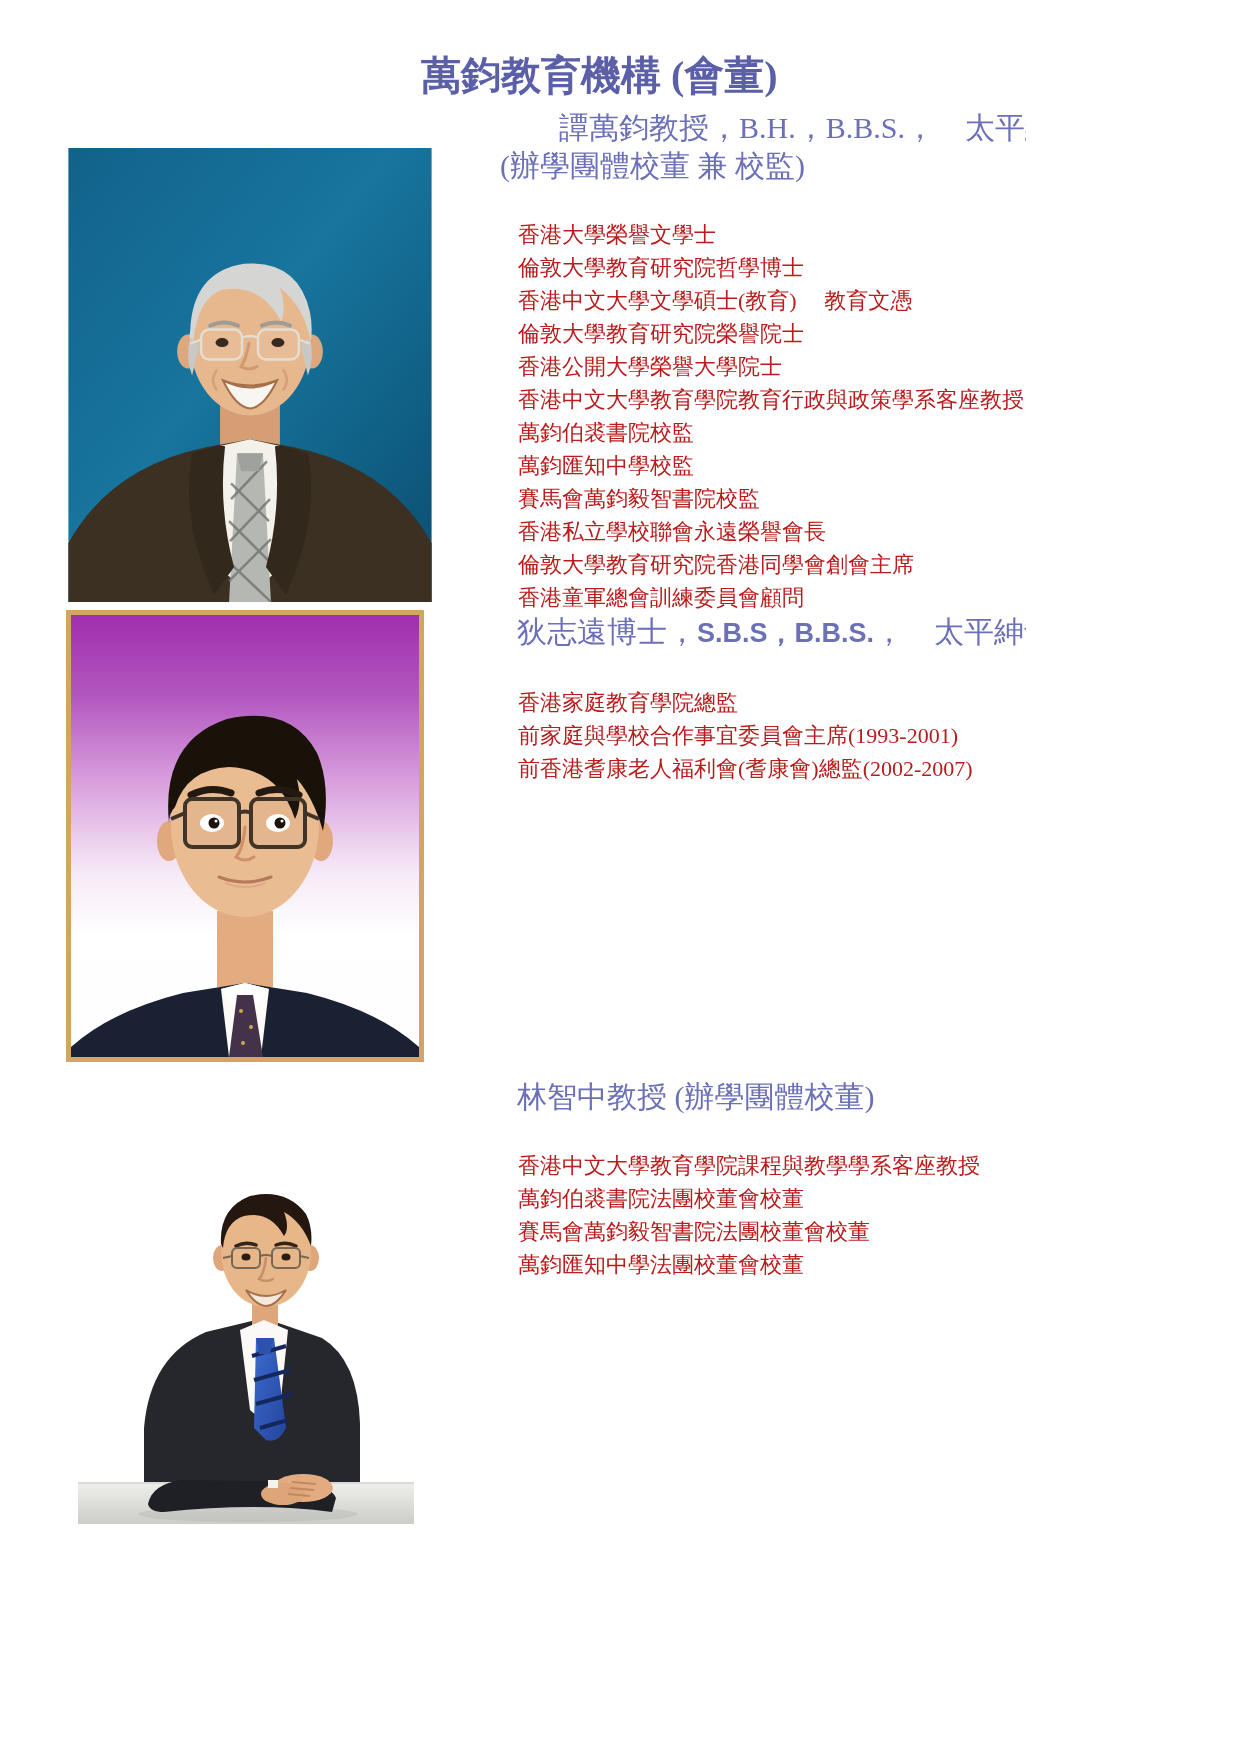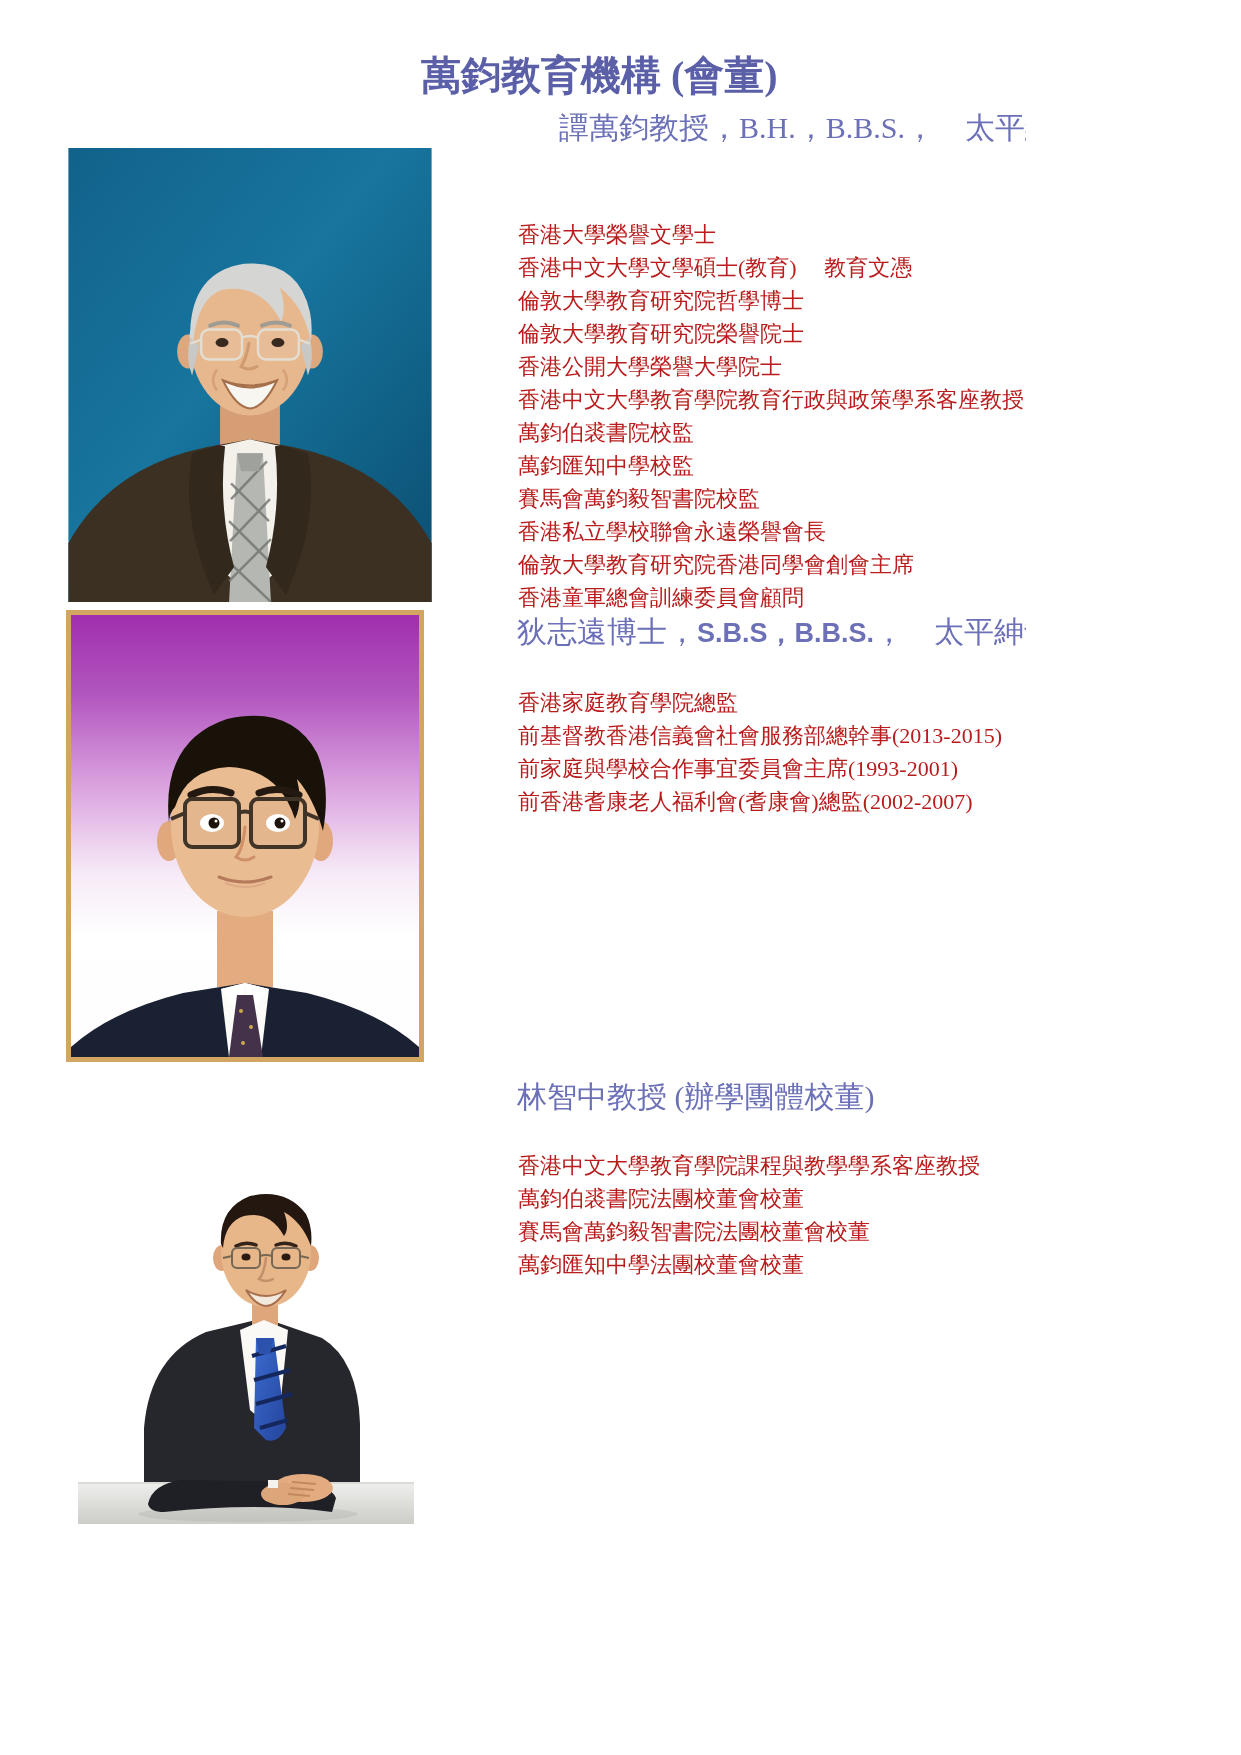--- a/index.html
+++ b/index.html
@@ -178,41 +178,41 @@
       <ellipse cx="170" cy="382" rx="110" ry="8" fill="rgba(0,0,0,0.06)"></ellipse>
       <path d="M70,372 Q74,352 104,348 L216,350 Q252,352 258,366 L254,380 Q180,370 86,380 Q72,380 70,372 Z" fill="#1f1f26"></path>
       <ellipse cx="225" cy="356" rx="30" ry="14" fill="#e2ab80"></ellipse>
       <ellipse cx="205" cy="362" rx="22" ry="11" fill="#dca678"></ellipse>
       <path d="M214,350 L238,352 M212,356 L236,358 M210,362 L232,364" stroke="#c08a5e" stroke-width="2" fill="none"></path>
       <rect x="190" y="348" width="10" height="8" fill="#f5f3ee"></rect>
     </svg>
   </div>
 
   <div class="heading h1a"><span>譚萬鈞教授，</span><span class="honors">B.H.，B.B.S.</span><span>，　太平紳士（主席）</span></div>
+  <div class="heading h1b">(辦學團體校董 兼 校監)</div>
 
   <div class="creds c1">
     <div class="line">香港大學榮譽文學士</div>
+    <div class="line">倫敦大學教育研究院哲學博士</div>
     <div class="line">香港中文大學文學碩士(教育)　 教育文憑</div>
-    <div class="line">倫敦大學教育研究院哲學博士</div>
     <div class="line">倫敦大學教育研究院榮譽院士</div>
     <div class="line">香港公開大學榮譽大學院士</div>
     <div class="line">香港中文大學教育學院教育行政與政策學系客座教授</div>
     <div class="line">萬鈞伯裘書院校監</div>
     <div class="line">萬鈞匯知中學校監</div>
     <div class="line">賽馬會萬鈞毅智書院校監</div>
     <div class="line">香港私立學校聯會永遠榮譽會長</div>
     <div class="line">倫敦大學教育研究院香港同學會創會主席</div>
     <div class="line">香港童軍總會訓練委員會顧問</div>
   </div>
 
   <div class="heading h2"><span>狄志遠博士，</span><span class="honors honors-bold">S.B.S，B.B.S.</span><span>，　太平紳士</span></div>
 
   <div class="creds c2">
     <div class="line">香港家庭教育學院總監</div>
-    <div class="line">前基督教香港信義會社會服務部總幹事(2013-2015)</div>
     <div class="line">前家庭與學校合作事宜委員會主席(1993-2001)</div>
     <div class="line">前香港耆康老人福利會(耆康會)總監(2002-2007)</div>
   </div>
 
   <div class="heading h3"><span>林智中教授 (辦學團體校董)</span></div>
 
   <div class="creds c3">
     <div class="line">香港中文大學教育學院課程與教學學系客座教授</div>
     <div class="line">萬鈞伯裘書院法團校董會校董</div>
     <div class="line">賽馬會萬鈞毅智書院法團校董會校董</div>

